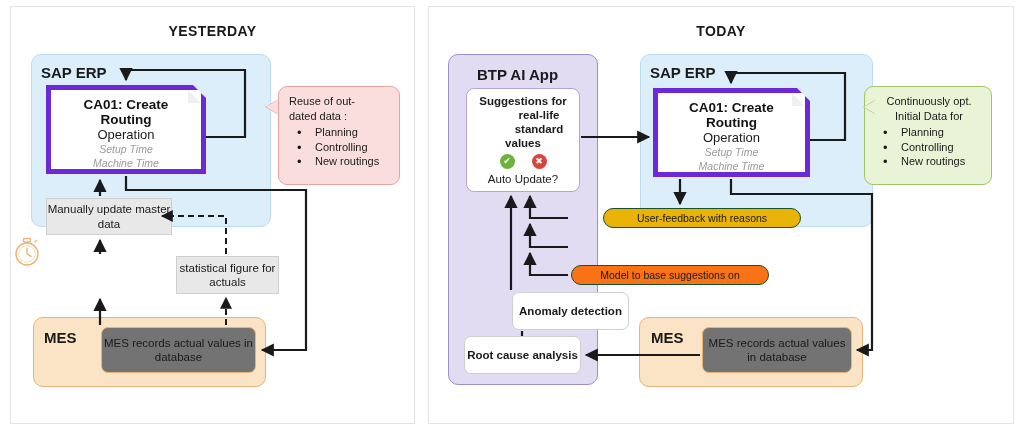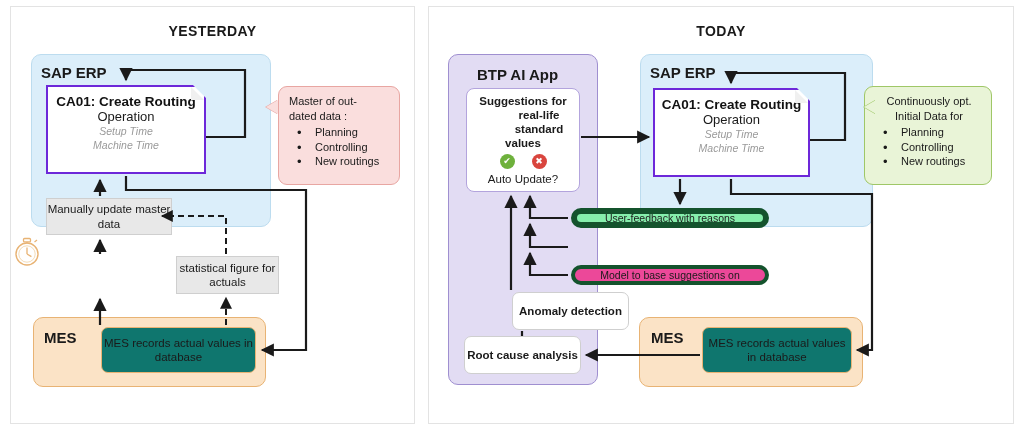--- a/index.html
+++ b/index.html
@@ -55,29 +55,29 @@
     flex-direction:column;
     align-items:center;
     justify-content:center;
     text-align:center;
     font-size:11.5px;
     color:#1a1a1a;
     line-height:1.22;
   }
   .box-grey{ background:#e8e8e8; border:1px solid #cfcfcf; }
   .box-white-r{ background:#ffffff; border:1px solid #cfcfcf; border-radius:7px; }
-  .box-mes-inner{ background:#0f766e; border:1px solid #e8b374; border-radius:7px; }
+  .box-mes-inner{ background:#737373; border:1px solid #e8b374; border-radius:7px; }
   .box-sug{ background:#ffffff; border:1px solid #b3a4dd; border-radius:8px; }
 
   
   .doc{
     position:absolute;
     background:#ffffff;
     box-sizing:border-box;
-    border:2px solid #6d28d9;
+    border:5px solid #6d28d9;
     clip-path:polygon(0 0, calc(100% - 13px) 0, 100% 13px, 100% 100%, 0 100%);
   }
   .doc-fold{
     position:absolute; top:0; right:0; width:13px; height:13px;
     background:#f0f0f0;
     clip-path:polygon(0 0, 100% 100%, 0 100%);
     border-left:0;
   }
   .doc-t1{ font-weight:bold; font-size:13.5px; color:#121212; }
   .doc-t2{ font-size:13px; color:#1a1a1a; }
@@ -115,23 +115,23 @@
 
   
   .pill{
     position:absolute;
     box-sizing:border-box;
     border-radius:999px;
     display:flex; align-items:center; justify-content:center;
     font-size:10.5px; color:#1a1a1a;
     white-space:nowrap;
   }
-  .pill-blue{ background:#86efac; border:6px solid #14532d; }
+  .pill-blue{ background:#eab308; border:1px solid #14532d;margin-left:32px; }
   .pill-purple1{ background:#d6cdee; border:1px solid #9d8ccd; }
-  .pill-purple2{ background:#ec4899; border:4px solid #14532d; }
+  .pill-purple2{ background:#f97316; border:1px solid #14532d; }
 
   
   .icon-row{ display:flex; gap:17px; align-items:center; justify-content:center; margin:4px 0 3px 0; }
   .circ{
     width:15px; height:15px; border-radius:50%;
     display:flex; align-items:center; justify-content:center;
     color:#ffffff; font-size:9px; font-weight:bold; line-height:1;
   }
   .circ.ok{ background:#6eb13c; }
   .circ.no{ background:#d9453e; }
@@ -170,21 +170,21 @@
   </div>
 
   <div class="region mes" style="left:33px; top:317px; width:233px; height:70px;">
   </div>
   <div class="region-label" style="left:44px; top:329px;">MES</div>
   <div class="box box-mes-inner" style="left:101px; top:327px; width:155px; height:46px;">
     <span>MES records actual values in database</span>
   </div>
 
   <div class="callout red" style="left:278px; top:86px; width:122px; height:99px;">
-    <div class="ctitle" style="text-align:left;">Master of out-</div>
+    <div class="ctitle" style="text-align:left;">Reuse of out-</div>
     <div class="ctitle" style="text-align:left;">dated data :</div>
     <ul>
       <li>Planning</li>
       <li>Controlling</li>
       <li>New routings</li>
     </ul>
   </div>
   <div class="tail red" style="left:266px; top:100px;"></div>
 
   <div class="stopwatch" style="left:12px; top:234px; width:30px; height:33px;">

